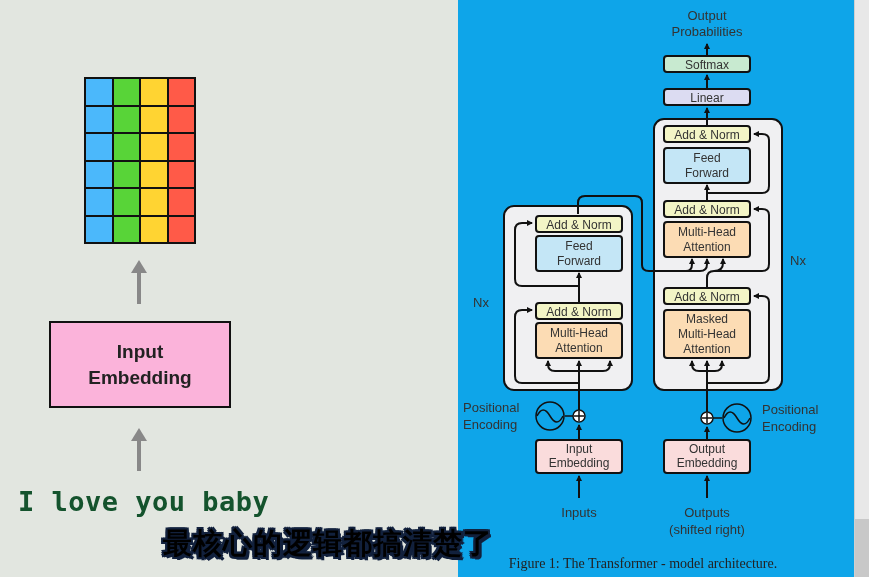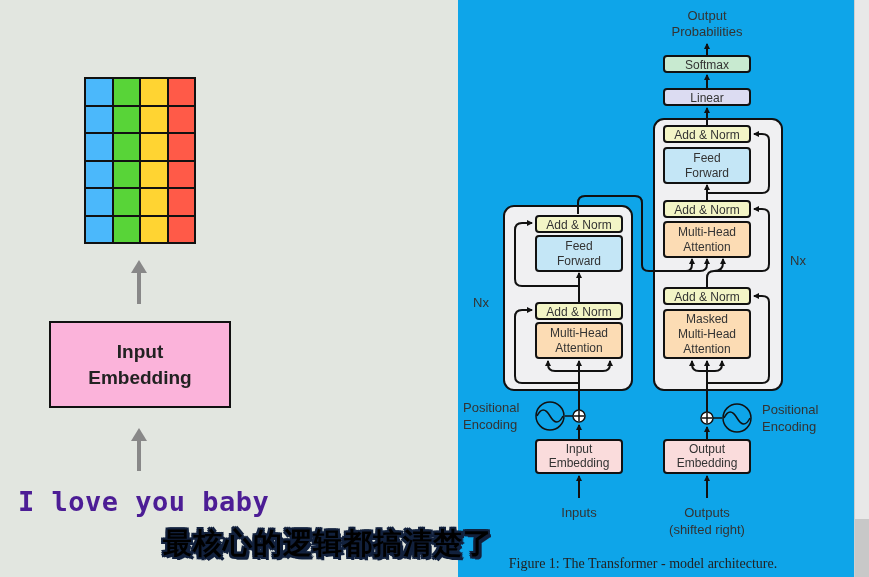--- a/index.html
+++ b/index.html
@@ -3,21 +3,21 @@
 <meta charset="utf-8">
 <style>
   html, body { margin:0; padding:0; }
   body { width:869px; height:577px; position:relative; overflow:hidden; background:#e2e6e0; font-family:"Liberation Sans", sans-serif; }
   .left-pane { position:absolute; left:0; top:0; width:478px; height:577px; background:#e2e6e0; }
   .grid { position:absolute; left:84px; top:77px; width:112px; height:167px; background:#111; display:grid; grid-template-columns:repeat(4,1fr); grid-template-rows:repeat(6,1fr); gap:2px; padding:2px; box-sizing:border-box; }
   .cell { border:0; }
   .up-arrow { position:absolute; width:4px; background:#888; }
   .up-arrow::before { content:""; position:absolute; left:-6px; top:-12px; border-left:8px solid transparent; border-right:8px solid transparent; border-bottom:13px solid #888; }
   .embed-box { position:absolute; left:49px; top:321px; width:182px; height:87px; background:#fbb3da; border:2px solid #111; box-sizing:border-box; display:flex; flex-direction:column; align-items:center; justify-content:center; font-size:19px; font-weight:bold; color:#222; line-height:26px; }
-  .sentence { position:absolute; left:18px; top:486px; font-family:"DejaVu Sans Mono", monospace; font-weight:bold; font-size:27px; color:#4c1d95; letter-spacing:0.5px; }
+  .sentence { position:absolute; left:18px; top:486px; font-family:"DejaVu Sans Mono", monospace; font-weight:bold; font-size:27px; color:#14532d; letter-spacing:0.5px; }
   .paper { position:absolute; left:458px; top:0; width:428px; height:577px; background:#0ea5e9; }
   .scroll-edge { position:absolute; left:854px; top:0; width:15px; height:577px; background:#e8e8e8; border-left:1px solid #cfcfcf; }
   .scroll-edge .dark { position:absolute; left:0; bottom:0; width:15px; height:58px; background:#c8c8c8; }
   .subtitle { position:absolute; left:163px; top:524px; font-size:29px; font-weight:bold; color:#000000; letter-spacing:1px;
     text-shadow: -2px -2px 0 #12213d, 2px -2px 0 #12213d, -2px 2px 0 #12213d, 2px 2px 0 #12213d, 0 2px 0 #12213d, 0 -2px 0 #12213d, 2px 0 0 #12213d, -2px 0 0 #12213d, 3px 3px 0 #12213d; font-family:"DejaVu Sans", sans-serif; }
   svg text { font-family:"Liberation Sans", sans-serif; }
   .caption { font-family:"Liberation Serif", serif; }
 </style>
 </head>
 <body>

